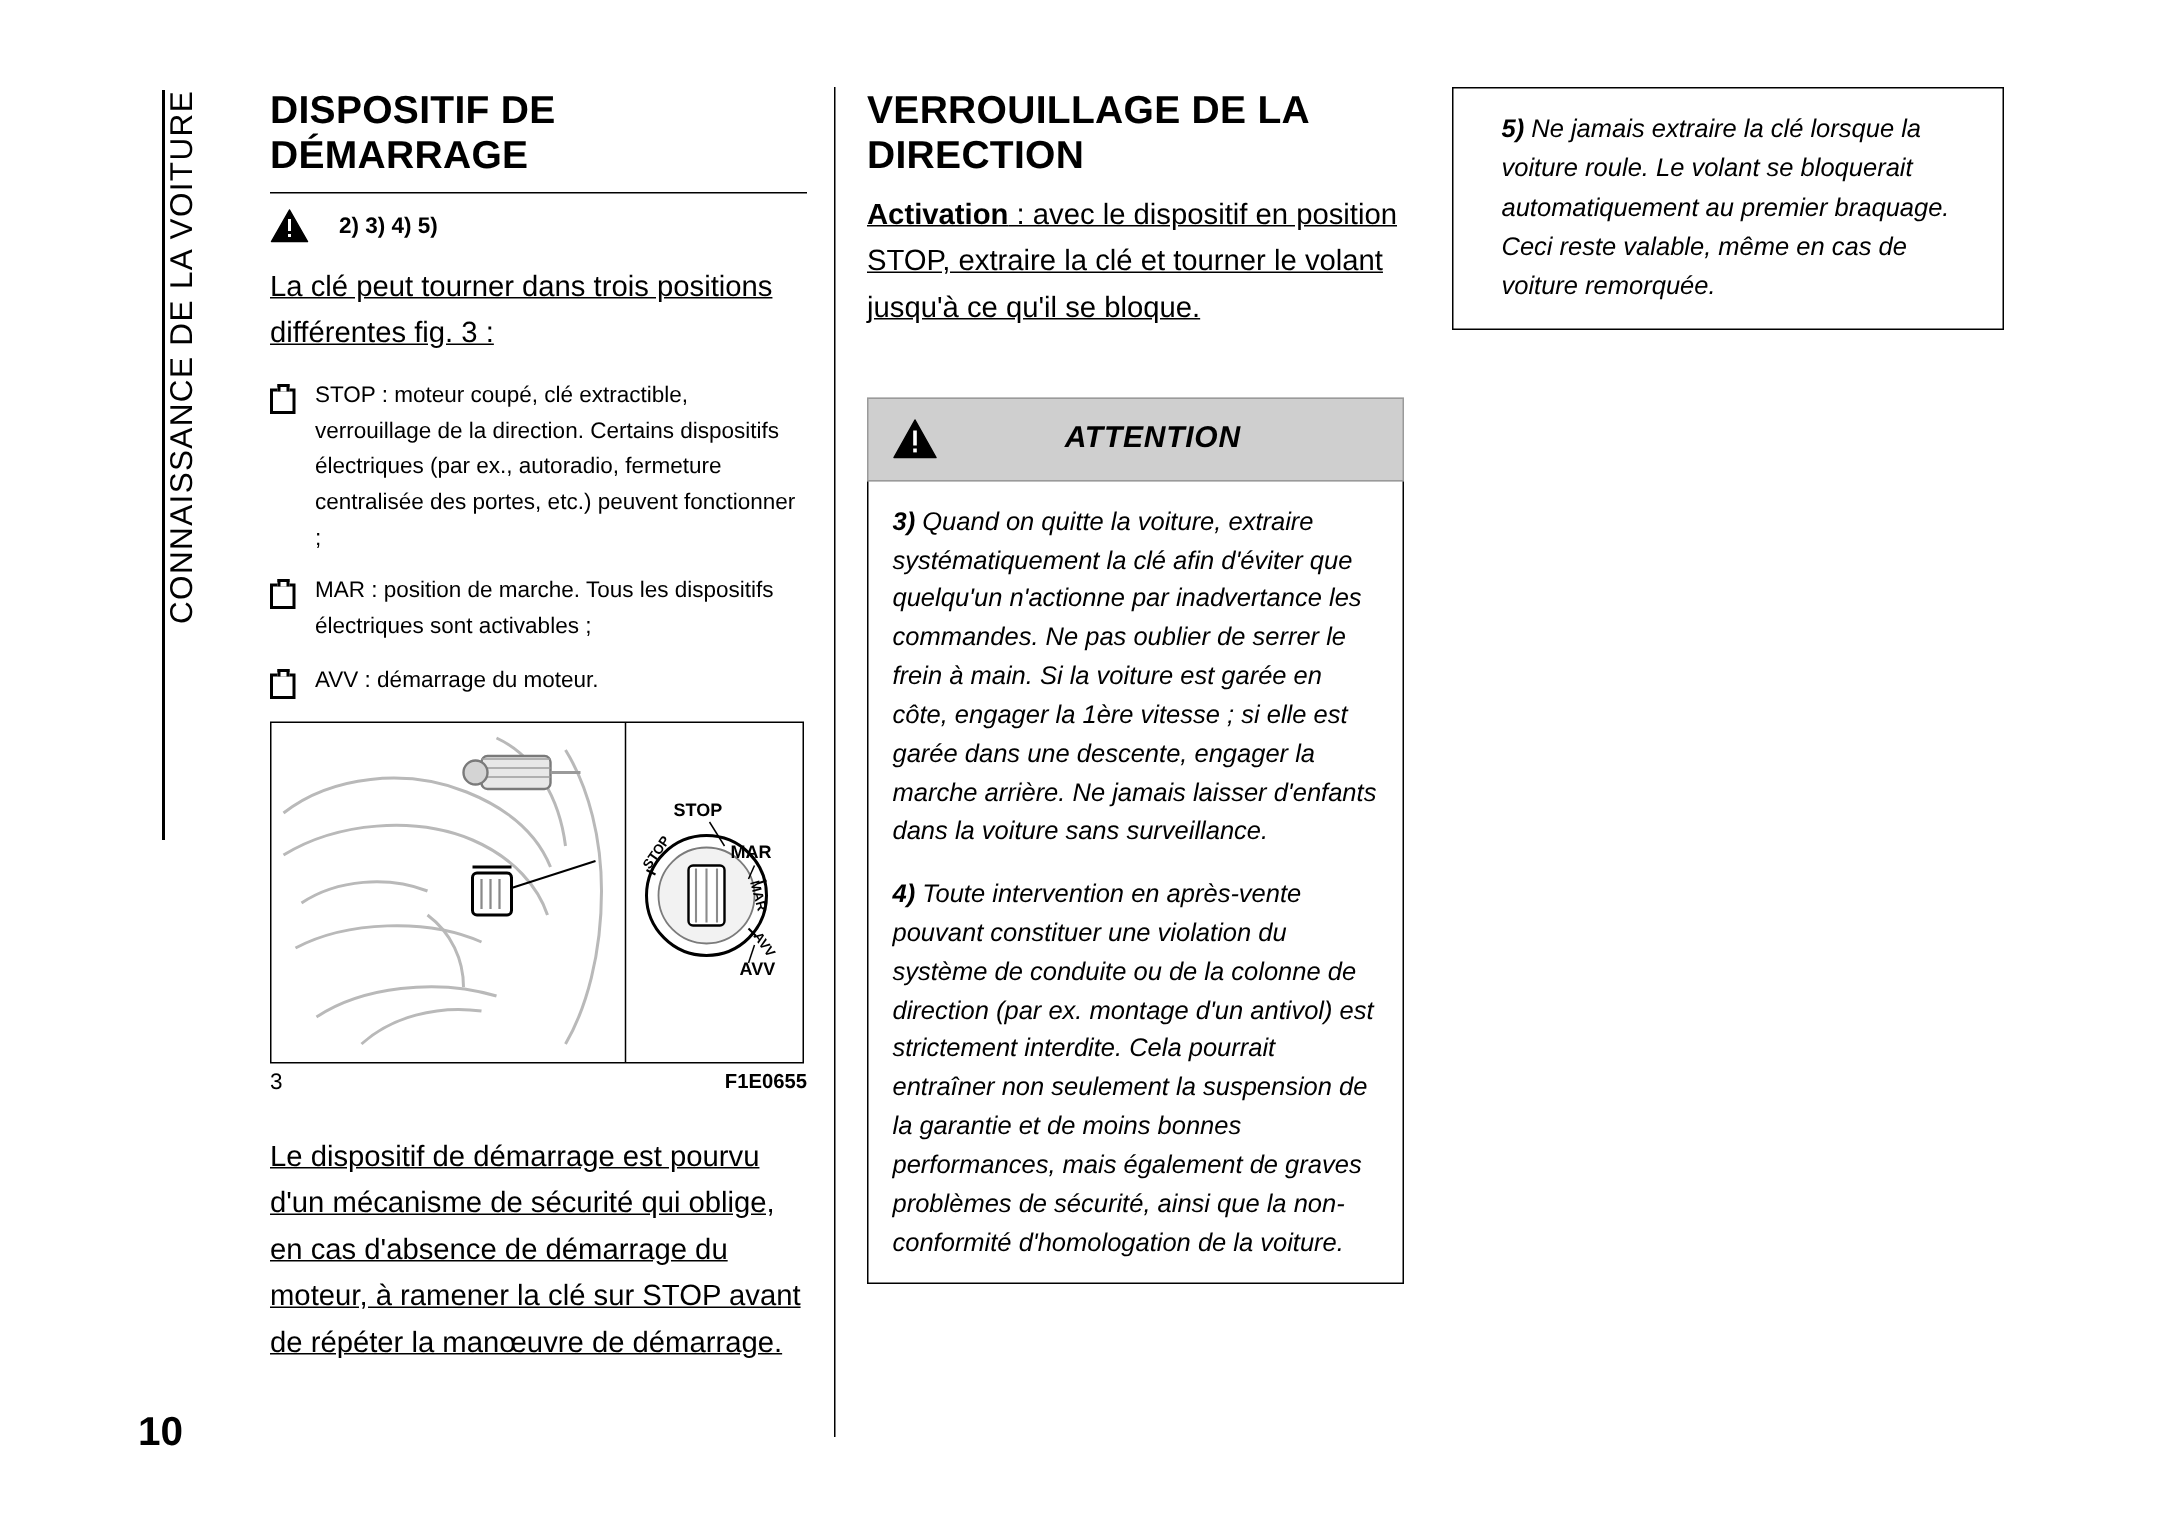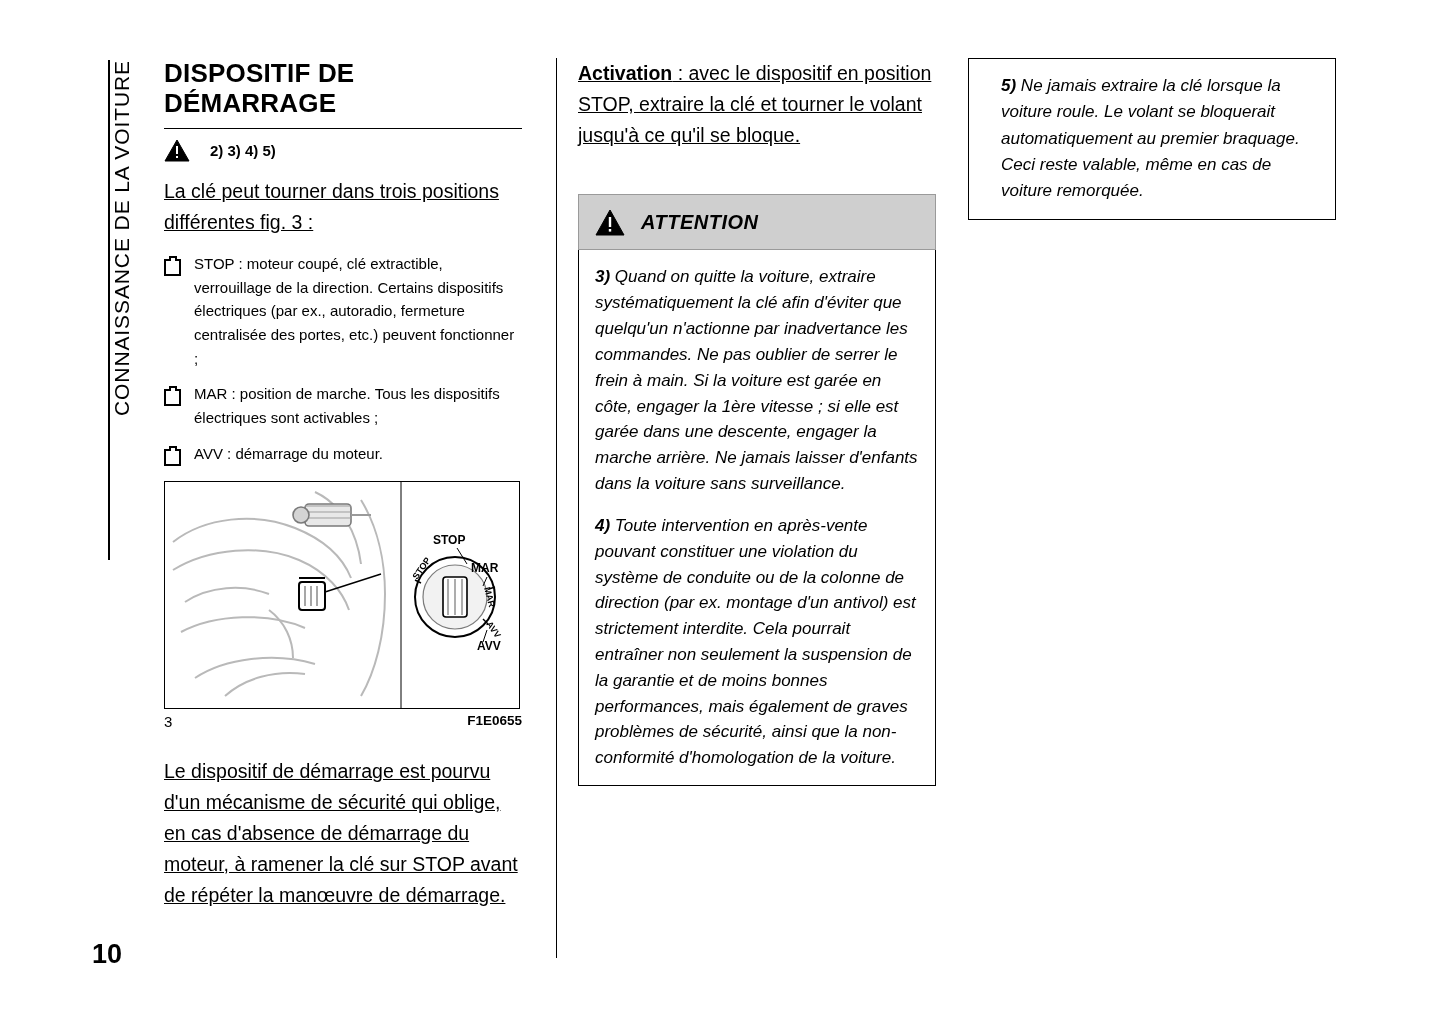--- a/index.html
+++ b/index.html
@@ -52,21 +52,21 @@
     bottom: 56px;
     font-size: 27px;
     font-weight: bold;
   }
 
   
   .col {
     position: absolute;
     top: 58px;
   }
-  .col-1 { left: 164px;  width: 358px; }
+  .col-1 { left: 180px;  width: 358px; }
   .col-2 { left: 578px;  width: 358px; }
   .col-3 { left: 968px;  width: 368px; }
 
   .col-divider {
     position: absolute;
     left: 556px;
     top: 58px;
     width: 0;
     height: 900px;
     border-left: 1px solid #000;
@@ -182,21 +182,21 @@
     display: flex;
     align-items: center;
     justify-content: center;
   }
   .attention-head .att-label {
     font-size: 20px;
     font-style: italic;
     font-weight: bold;
     letter-spacing: 0.5px;
     flex: 1;
-    text-align: left;
+    text-align: center;
     padding-right: 39px;
   }
   .attention-body {
     border: 1px solid #000;
     border-top: none;
     padding: 14px 16px 14px 16px;
     box-sizing: border-box;
     width: 358px;
   }
   .attention-body p {
@@ -328,20 +328,21 @@
         <span class="num">3</span>
         <span>F1E0655</span>
       </div>
     </div>
 
     <p class="body" style="margin-top:26px;">Le dispositif de démarrage est pourvu d'un mécanisme de sécurité qui oblige, en cas d'absence de démarrage du moteur, à ramener la clé sur STOP avant de répéter la manœuvre de démarrage.</p>
   </div>
 
   <div class="col col-2">
 
+    <h1 class="section-title">VERROUILLAGE DE LA DIRECTION</h1>
 
     <p class="body">
       <b>Activation</b><span> : avec le dispositif en position STOP, extraire la clé et tourner le volant jusqu'à ce qu'il se bloque.</span>
     </p>
 
 
     <div class="attention-head">
       <span class="tri-wrap">
         <svg width="30" height="27" viewBox="0 0 30 27">
           <polygon points="15,1 29,26 1,26" fill="#000" stroke="#000" stroke-width="1" stroke-linejoin="round"></polygon>

